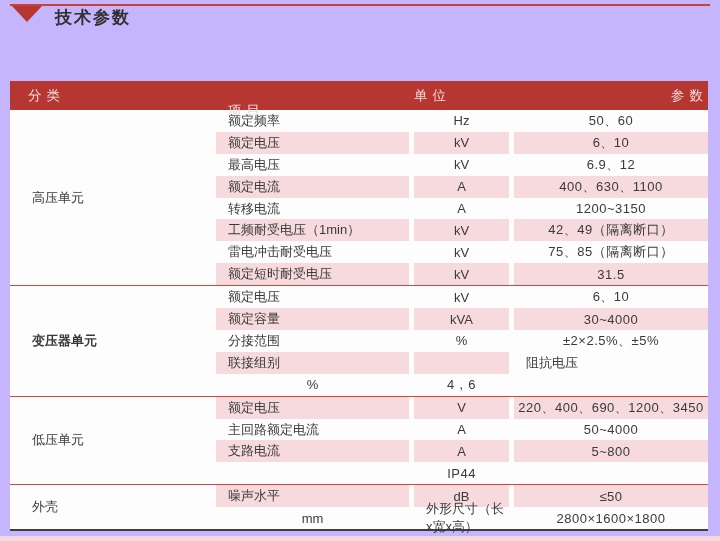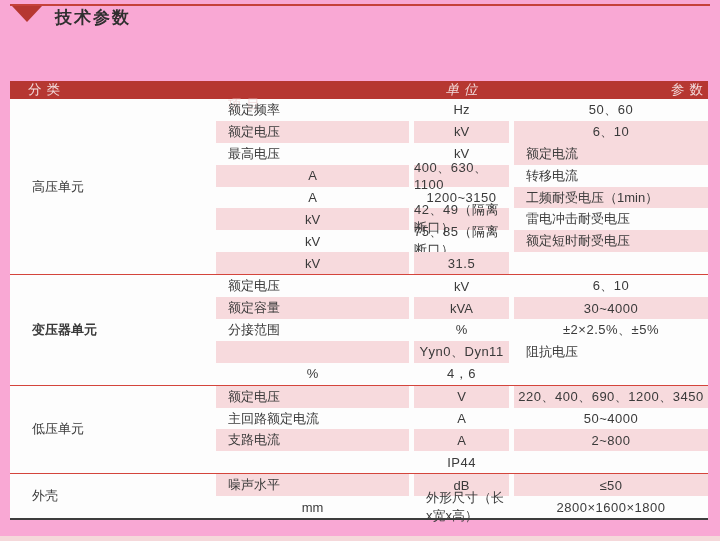--- a/index.html
+++ b/index.html
@@ -1,36 +1,36 @@
 <!DOCTYPE html>
 <html><head>
 <meta charset="utf-8">
 <style>
   html,body{margin:0;padding:0;}
   body{font-family:"Liberation Sans","DejaVu Sans",sans-serif;background:#ffffff;}
-  .page{position:relative;width:720px;height:541px;background:#f9a8d4;overflow:hidden;}
+  .page{position:relative;width:720px;height:541px;background:#c4b5fd;overflow:hidden;}
 
   
   .top-rule{position:absolute;left:10px;top:4px;width:700px;height:2px;background:#c5413a;}
   .tri{position:absolute;left:12px;top:6px;width:0;height:0;
        border-left:15px solid transparent;border-right:15px solid transparent;
        border-top:16px solid #b63731;}
   .sec-title{position:absolute;left:55px;top:6px;font-size:17px;font-weight:600;
        color:#2f2f2f;letter-spacing:2px;}
   .product-line{position:absolute;left:8px;top:46px;font-size:13.5px;font-weight:700;
        color:#b2443c;letter-spacing:0.5px;}
 
   
   .spec-table{position:absolute;left:10px;top:81px;width:698px;border-bottom:2px solid #3d3d3d;}
-  .thead{display:flex;height:18px;background:#b63731;color:#f2dada;
+  .thead{display:flex;height:29px;background:#b63731;color:#f2dada;
        font-size:13.5px;align-items:center;}
   .th{letter-spacing:5px;}
   .th.cat{flex:0 0 206px;padding-left:18px;box-sizing:border-box;}
   .th.item{flex:0 0 198px;padding-left:12px;box-sizing:border-box;margin-top:30px;}
-  .th.unit{flex:0 0 100px;text-align:center;font-style:italic;}
+  .th.unit{flex:0 0 100px;text-align:left;}
   .th.param{flex:1;text-align:right;}
 
   .section{display:grid;grid-template-columns:201px 193px 95px 1fr;column-gap:5px;
        background:#fdfdfd;}
   .section + .section{border-top:1.5px solid #d4453c;}
   .cell{height:21.9px;display:flex;align-items:center;font-size:13px;color:#3a3a3a;
        box-sizing:border-box;}
   .cell.cat{padding-left:22px;background:#fdfdfd;}
   .cell.item{padding-left:12px;}
   .cell.unit{justify-content:center;}
@@ -60,20 +60,21 @@
         <div class="section">
           <div class="cell cat" style="grid-row: 1 / span 8; height: 175.2px;">高压单元</div>
           <div class="cell item">额定频率</div>
           <div class="cell unit">Hz</div>
           <div class="cell param">50、60</div>
           <div class="cell item pink">额定电压</div>
           <div class="cell unit pink">kV</div>
           <div class="cell param pink">6、10</div>
           <div class="cell item">最高电压</div>
           <div class="cell unit">kV</div>
+          <div class="cell param">6.9、12</div>
           <div class="cell item pink">额定电流</div>
           <div class="cell unit pink">A</div>
           <div class="cell param pink">400、630、1100</div>
           <div class="cell item">转移电流</div>
           <div class="cell unit">A</div>
           <div class="cell param">1200~3150</div>
           <div class="cell item pink">工频耐受电压（1min）</div>
           <div class="cell unit pink">kV</div>
           <div class="cell param pink">42、49（隔离断口）</div>
           <div class="cell item">雷电冲击耐受电压</div>
@@ -87,37 +88,37 @@
           <div class="cell cat" style="grid-row: 1 / span 5; height: 109.5px; font-weight: bold;">变压器单元</div>
           <div class="cell item">额定电压</div>
           <div class="cell unit">kV</div>
           <div class="cell param">6、10</div>
           <div class="cell item pink">额定容量</div>
           <div class="cell unit pink">kVA</div>
           <div class="cell param pink">30~4000</div>
           <div class="cell item">分接范围</div>
           <div class="cell unit">%</div>
           <div class="cell param">±2×2.5%、±5%</div>
+          <div class="cell item pink">联接组别</div>
           <div class="cell unit pink"></div>
-          <div class="cell param pink">Yyn0、Dyn11</div>
           <div class="cell item">阻抗电压</div>
           <div class="cell unit">%</div>
           <div class="cell param">4，6</div>
         </div>
         <div class="section">
           <div class="cell cat" style="grid-row: 1 / span 4; height: 87.6px;">低压单元</div>
           <div class="cell item pink">额定电压</div>
           <div class="cell unit pink">V</div>
           <div class="cell param pink">220、400、690、1200、3450</div>
           <div class="cell item">主回路额定电流</div>
           <div class="cell unit">A</div>
           <div class="cell param">50~4000</div>
           <div class="cell item pink">支路电流</div>
           <div class="cell unit pink">A</div>
-          <div class="cell param pink">2~800</div>
+          <div class="cell param pink">5~800</div>
           <div class="cell unit"></div>
           <div class="cell param">IP44</div>
         </div>
         <div class="section">
           <div class="cell cat" style="grid-row: 1 / span 2; height: 43.8px;">外壳</div>
           <div class="cell item pink">噪声水平</div>
           <div class="cell unit pink">dB</div>
           <div class="cell param pink">≤50</div>
           <div class="cell unit">mm</div>
           <div class="cell item">外形尺寸（长x宽x高）</div>

